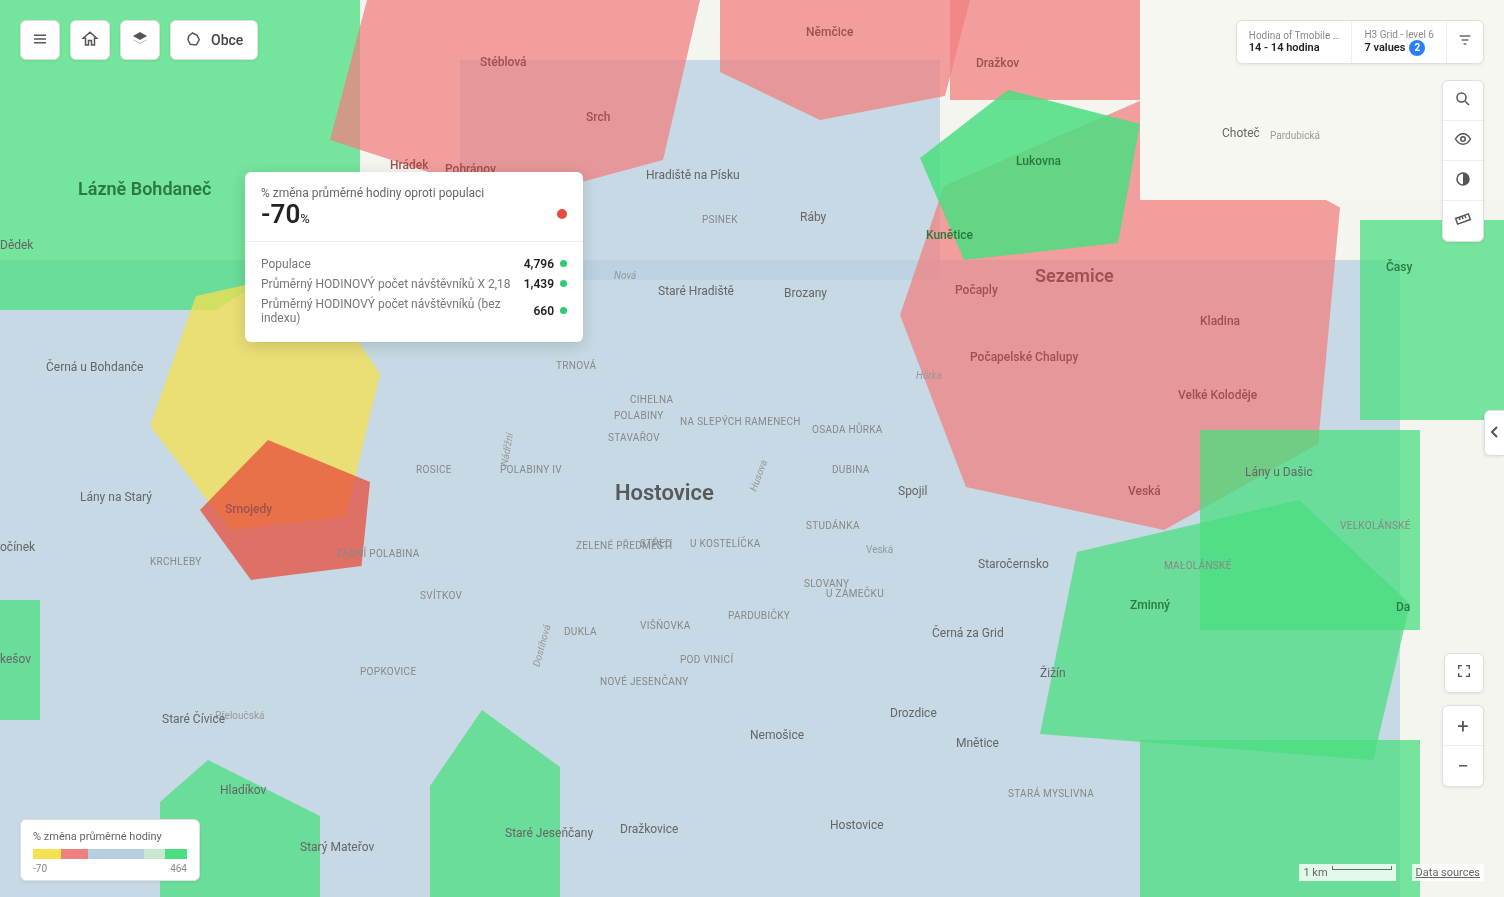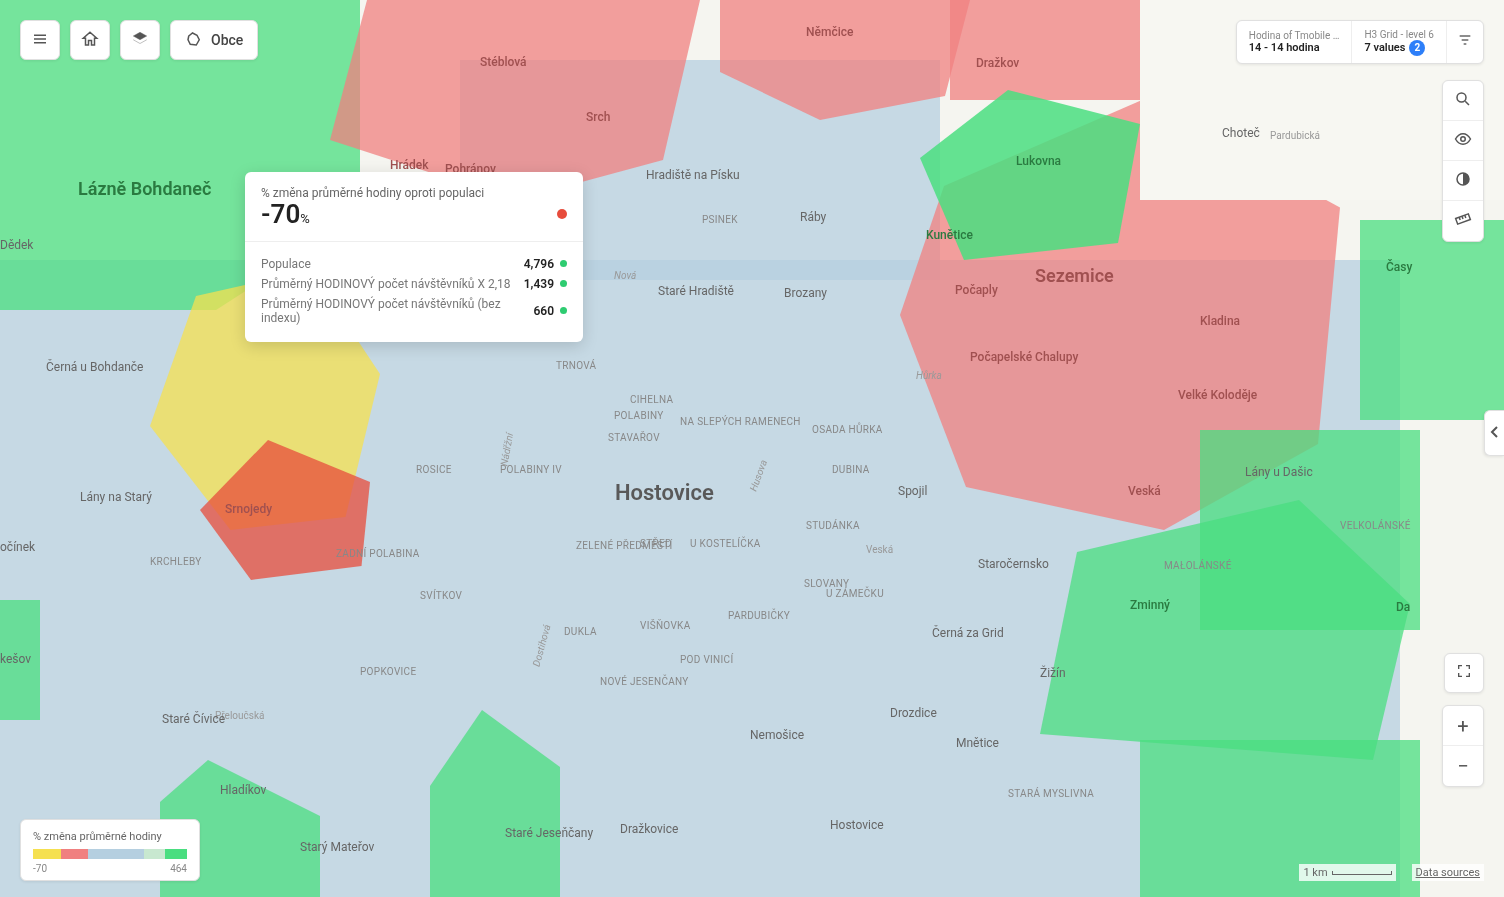--- a/index.html
+++ b/index.html
@@ -163,21 +163,21 @@
     cursor: pointer; font-size: 20px; color: #555;
   }
   .zoom-btn:first-child { border-bottom: 1px solid #eee; }
 
   .scale-attr {
     position: absolute;
     right: 20px; bottom: 16px;
     display: flex; align-items: center; gap: 16px;
     font-size: 11px; color: #666;
   }
-  .scale-bar-wrap { background: rgba(255,255,255,0.8); padding: 2px 4px; display: flex; align-items: center; gap: 4px; }
+  .scale-bar-wrap { background: rgba(255,255,255,0.8); padding: 2px 4px; display: flex; align-items: flex-start; gap: 4px; }
   .scale-bar { width: 60px; height: 4px; border: 1px solid #666; border-top: none; }
   .datasources { color: #666; text-decoration: underline; cursor: pointer; background: rgba(255,255,255,0.8); padding: 2px 4px; }
 
   
   .legend {
     position: absolute;
     left: 20px; bottom: 16px;
     background: #fff;
     border: 1px solid #e0e0e0;
     border-radius: 6px;

